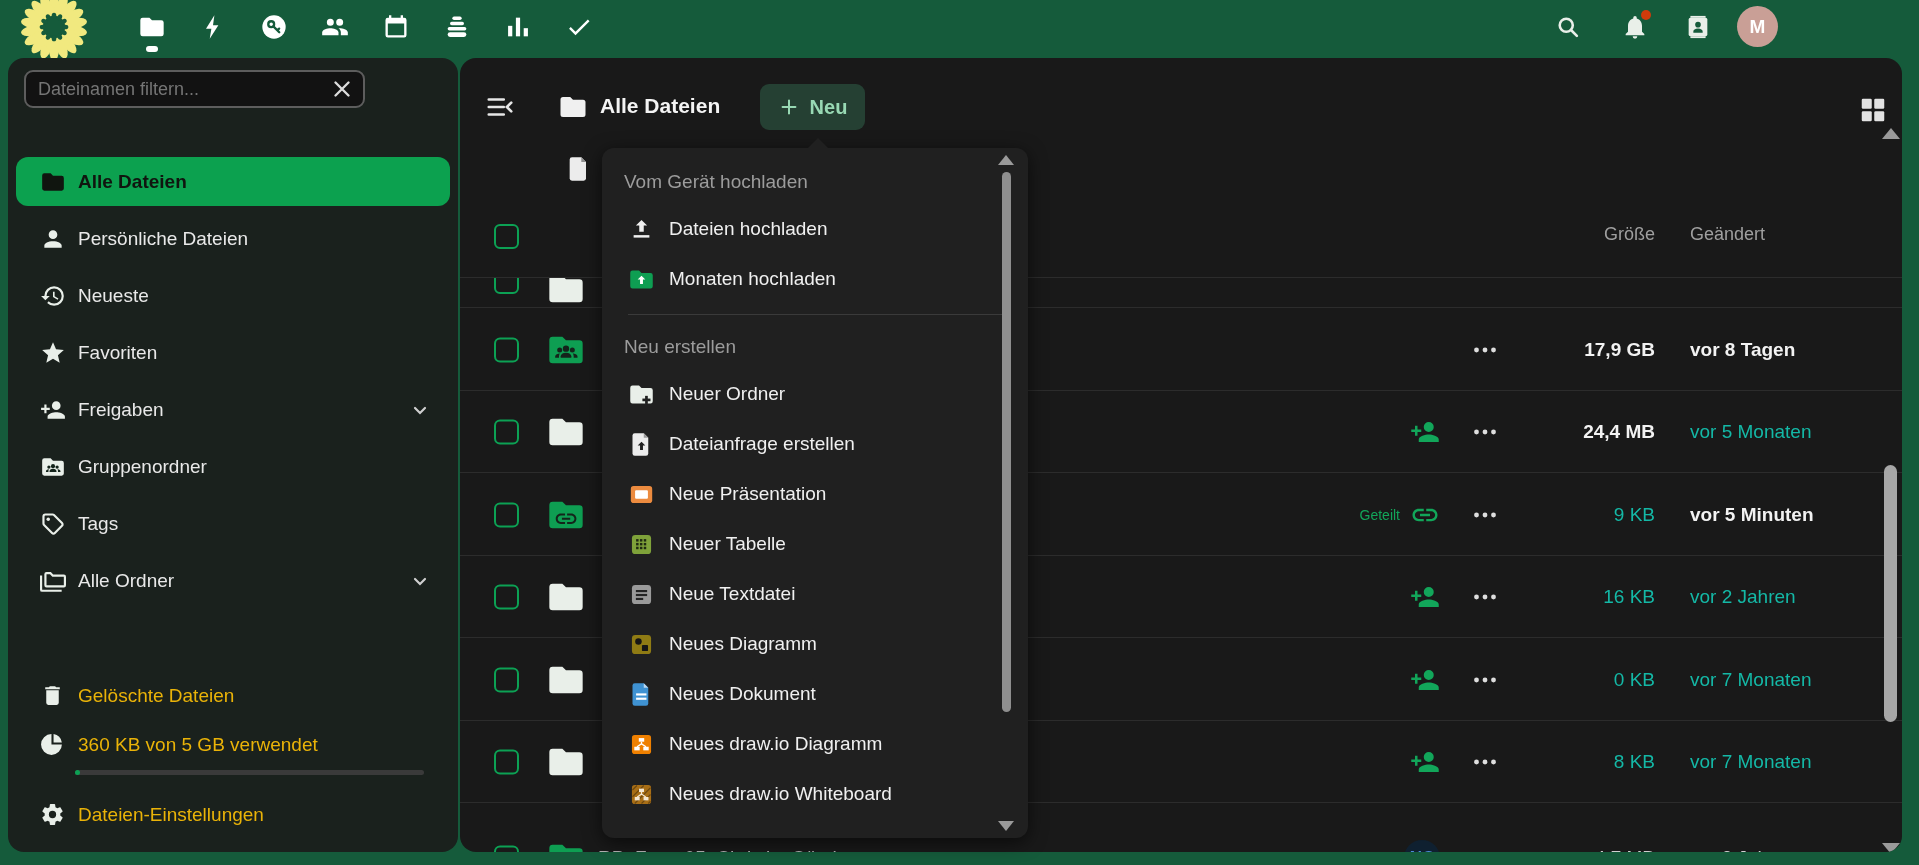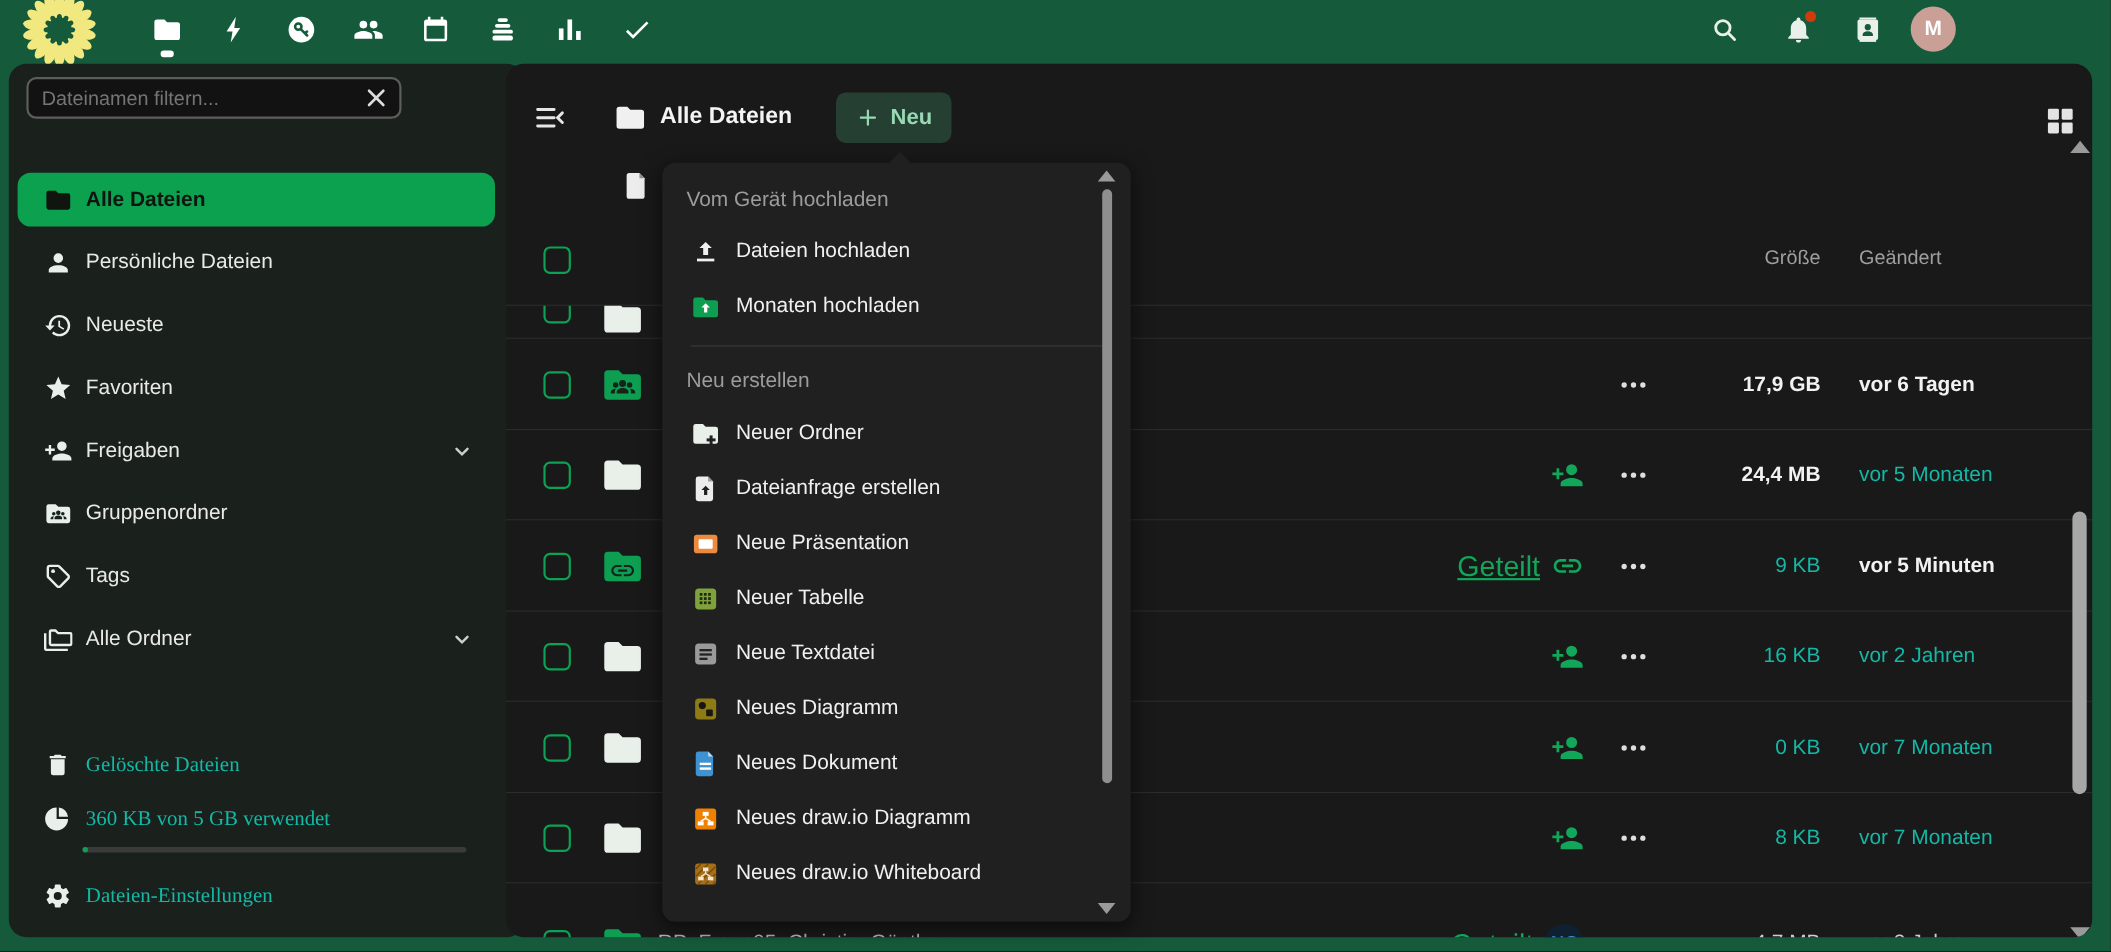--- a/index.html
+++ b/index.html
@@ -11,39 +11,39 @@
   .appicon{position:absolute;top:13px;width:28px;height:28px;cursor:pointer;}
   .appicon svg{width:100%;height:100%;}
   .app-dot{position:absolute;top:46px;width:12px;height:6px;border-radius:3px;background:#fff;}
   .tb-right{position:absolute;top:13px;width:28px;height:28px;cursor:pointer;}
   .tb-right svg{width:100%;height:100%;}
   .notif-dot{position:absolute;right:-2px;top:-3px;width:10px;height:10px;border-radius:50%;background:#cf3b0b;}
   .avatar{position:absolute;left:1737px;top:6px;width:41px;height:41px;border-radius:50%;
           background:#c99f96;color:#fff;font-weight:700;font-size:19px;
           display:flex;align-items:center;justify-content:center;cursor:pointer;}
   
-  .sidebar{position:absolute;left:8px;top:58px;width:450px;height:794px;background:#1a211d;border-radius:16px;overflow:hidden;padding-left:19px;}
+  .sidebar{position:absolute;left:8px;top:58px;width:450px;height:794px;background:#1a211d;border-radius:16px;overflow:hidden;}
   .content{position:absolute;left:460px;top:58px;width:1442px;height:794px;background:#191919;border-radius:16px;overflow:hidden;}
   
   .filter{position:absolute;left:16px;top:12px;width:341px;height:38px;box-sizing:border-box;
           background:#121212;border:2px solid #5d5d5d;border-radius:9px;display:flex;align-items:center;}
   .filter input{flex:1;background:transparent;border:none;outline:none;color:#ddd;
           font-size:18px;padding:0 12px;font-family:"Liberation Sans",sans-serif;}
   .filter .clear{width:26px;height:26px;margin-right:8px;cursor:pointer;}
   .nav{position:absolute;left:0;top:95px;width:450px;}
   .nav-item{position:relative;height:57px;display:flex;align-items:center;cursor:pointer;color:#e9e9e9;}
   .nav-item .ic{position:absolute;left:32px;width:26px;height:26px;}
   .nav-item .ic svg{width:100%;height:100%;}
   .nav-item .lb{position:absolute;left:70px;font-size:19px;white-space:nowrap;}
   .nav-item .chev{position:absolute;left:400px;width:24px;height:24px;}
   .nav-item.active{background:#0ca14f;border-radius:12px;margin:4px 8px;height:49px;color:#10150f;}
   .nav-item.active .lb{left:62px;font-weight:600;}
   .nav-item.active .ic{left:24px;}
   .side-bottom{position:absolute;left:0;bottom:0;width:450px;height:185px;}
-  .sb-item{position:relative;height:57px;display:flex;align-items:center;color:#14b8a6;cursor:pointer;font-family:Liberation Serif, serif;}
+  .sb-item{position:relative;height:57px;display:flex;align-items:center;color:#eab308;cursor:pointer;}
   .sb-item .ic{position:absolute;left:32px;width:25px;height:25px;}
   .sb-item .ic svg{width:100%;height:100%;}
   .sb-item .lb{position:absolute;left:70px;font-size:19px;white-space:nowrap;}
   .quota-bar{position:absolute;left:67px;top:46px;width:349px;height:5px;border-radius:3px;background:#3a3a3a;}
   .quota-fill{width:5px;height:100%;border-radius:3px;background:#0ca154;}
   
   .c-head .icbtn{position:absolute;width:30px;height:30px;cursor:pointer;}
   .c-head .icbtn svg{width:100%;height:100%;}
   .crumb-title{position:absolute;left:140px;top:36px;font-size:21px;font-weight:700;color:#f4f4f4;}
   .new-btn{position:absolute;left:300px;top:26px;width:105px;height:46px;border-radius:9px;
@@ -53,21 +53,21 @@
   
   .cols{position:absolute;top:166px;color:#9f9f9f;font-size:18px;}
   .rows{position:absolute;left:0;top:0;width:1442px;height:794px;}
   .frow{position:absolute;left:0;width:1442px;border-top:1px solid #2c2c2c;overflow:hidden;}
   .frow .cell{position:absolute;top:50%;transform:translateY(-50%);}
   .cbx{width:25px;height:25px;border:2.5px solid #0ca154;border-radius:6px;box-sizing:border-box;cursor:pointer;}
   .ficon{width:42px;height:40px;}
   .ficon svg{width:100%;height:100%;}
   .fname{font-size:19px;color:#b3b3b3;white-space:nowrap;}
   .share-box{display:flex;align-items:center;gap:10px;}
-  .share-lb{color:#12a65a;font-size:26px;text-decoration:underline;}
+  .share-lb{color:#12a65a;font-size:14px;}
   .share-ic{width:30px;height:30px;}
   .share-ic svg{width:100%;height:100%;}
   .nc-av{width:36px;height:36px;border-radius:50%;background:#0f2030;color:#4d8bd9;font-size:17px;
          font-weight:700;display:flex;align-items:center;justify-content:center;}
   .dots{width:34px;height:34px;cursor:pointer;}
   .dots svg{width:100%;height:100%;}
   .fsize{width:185px;text-align:right;font-size:19px;}
   .fdate{width:220px;text-align:left;font-size:19px;}
   .tone-bright{color:#f2f2f2;font-weight:700;}
   .tone-dim{color:#14b8a6;}
@@ -372,21 +372,21 @@
               </g>
             </svg></div>
           <div class="cell dots" style="left:1008px"><svg viewBox="0 0 24 24">
               <g fill="#dedede">
                 <circle cx="6" cy="12" r="1.7"></circle>
                 <circle cx="12" cy="12" r="1.7"></circle>
                 <circle cx="18" cy="12" r="1.7"></circle>
               </g>
             </svg></div>
           <div class="cell fsize tone-bright" style="left:1010px">17,9 GB</div>
-          <div class="cell fdate tone-bright" style="left:1230px">vor 6 Tagen</div>
+          <div class="cell fdate tone-bright" style="left:1230px">vor 8 Tagen</div>
         </div>
         <div class="frow" style="top: 332px; height: 82px;">
           <div class="cell" style="left:34px;">
             <div class="cbx"></div>
           </div>
           <div class="cell ficon" style="left:85px;"><svg viewBox="0 0 24 24">
               <path fill="#e9efe9" d="M9.8 4l2.2 2.2h8a2 2 0 012 2V18a2 2 0 01-2 2H4a2 2 0 01-2-2V6a2 2 0 012-2h5.8z"></path>
             </svg></div>
           <div class="cell share-box" style="right:462px">
             <span class="share-ic"><svg viewBox="0 0 24 24">

